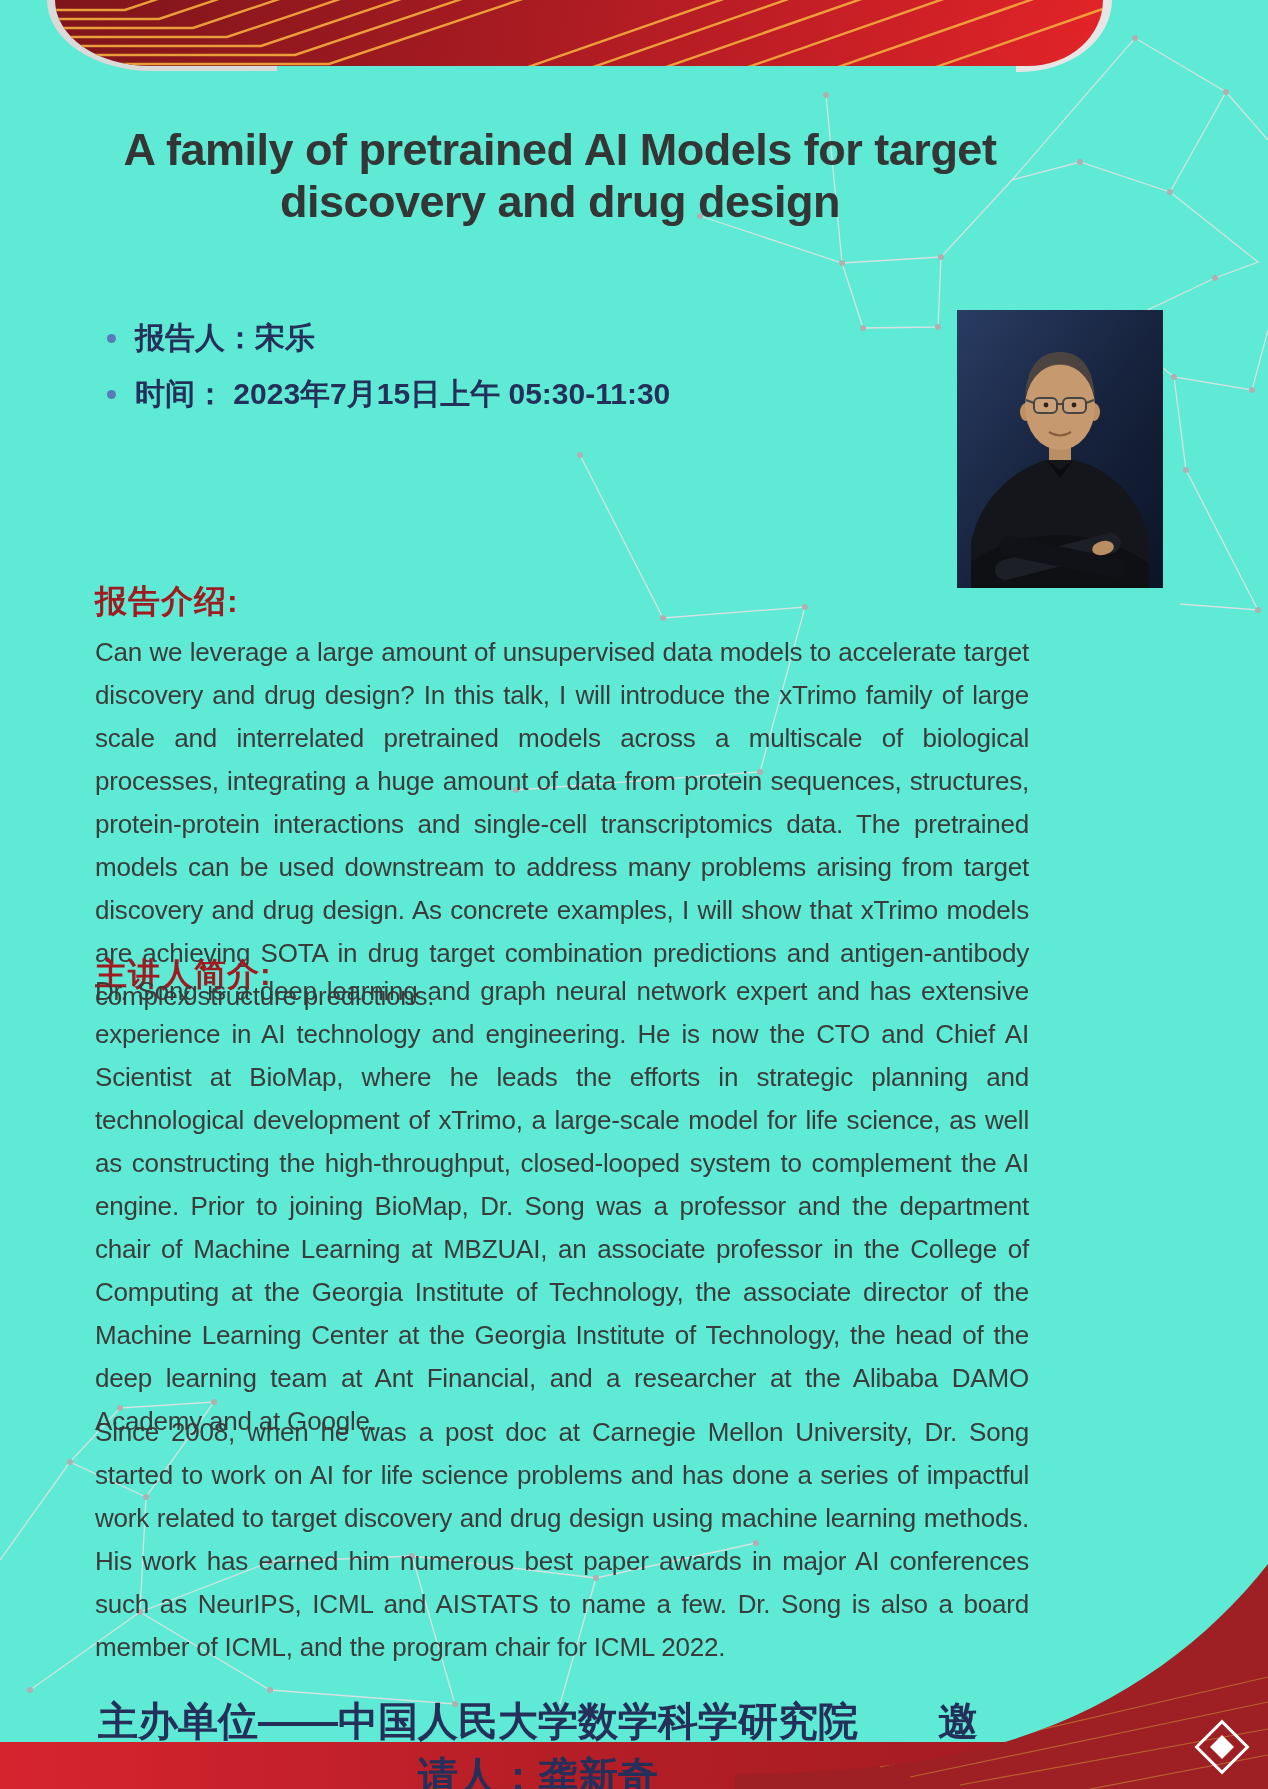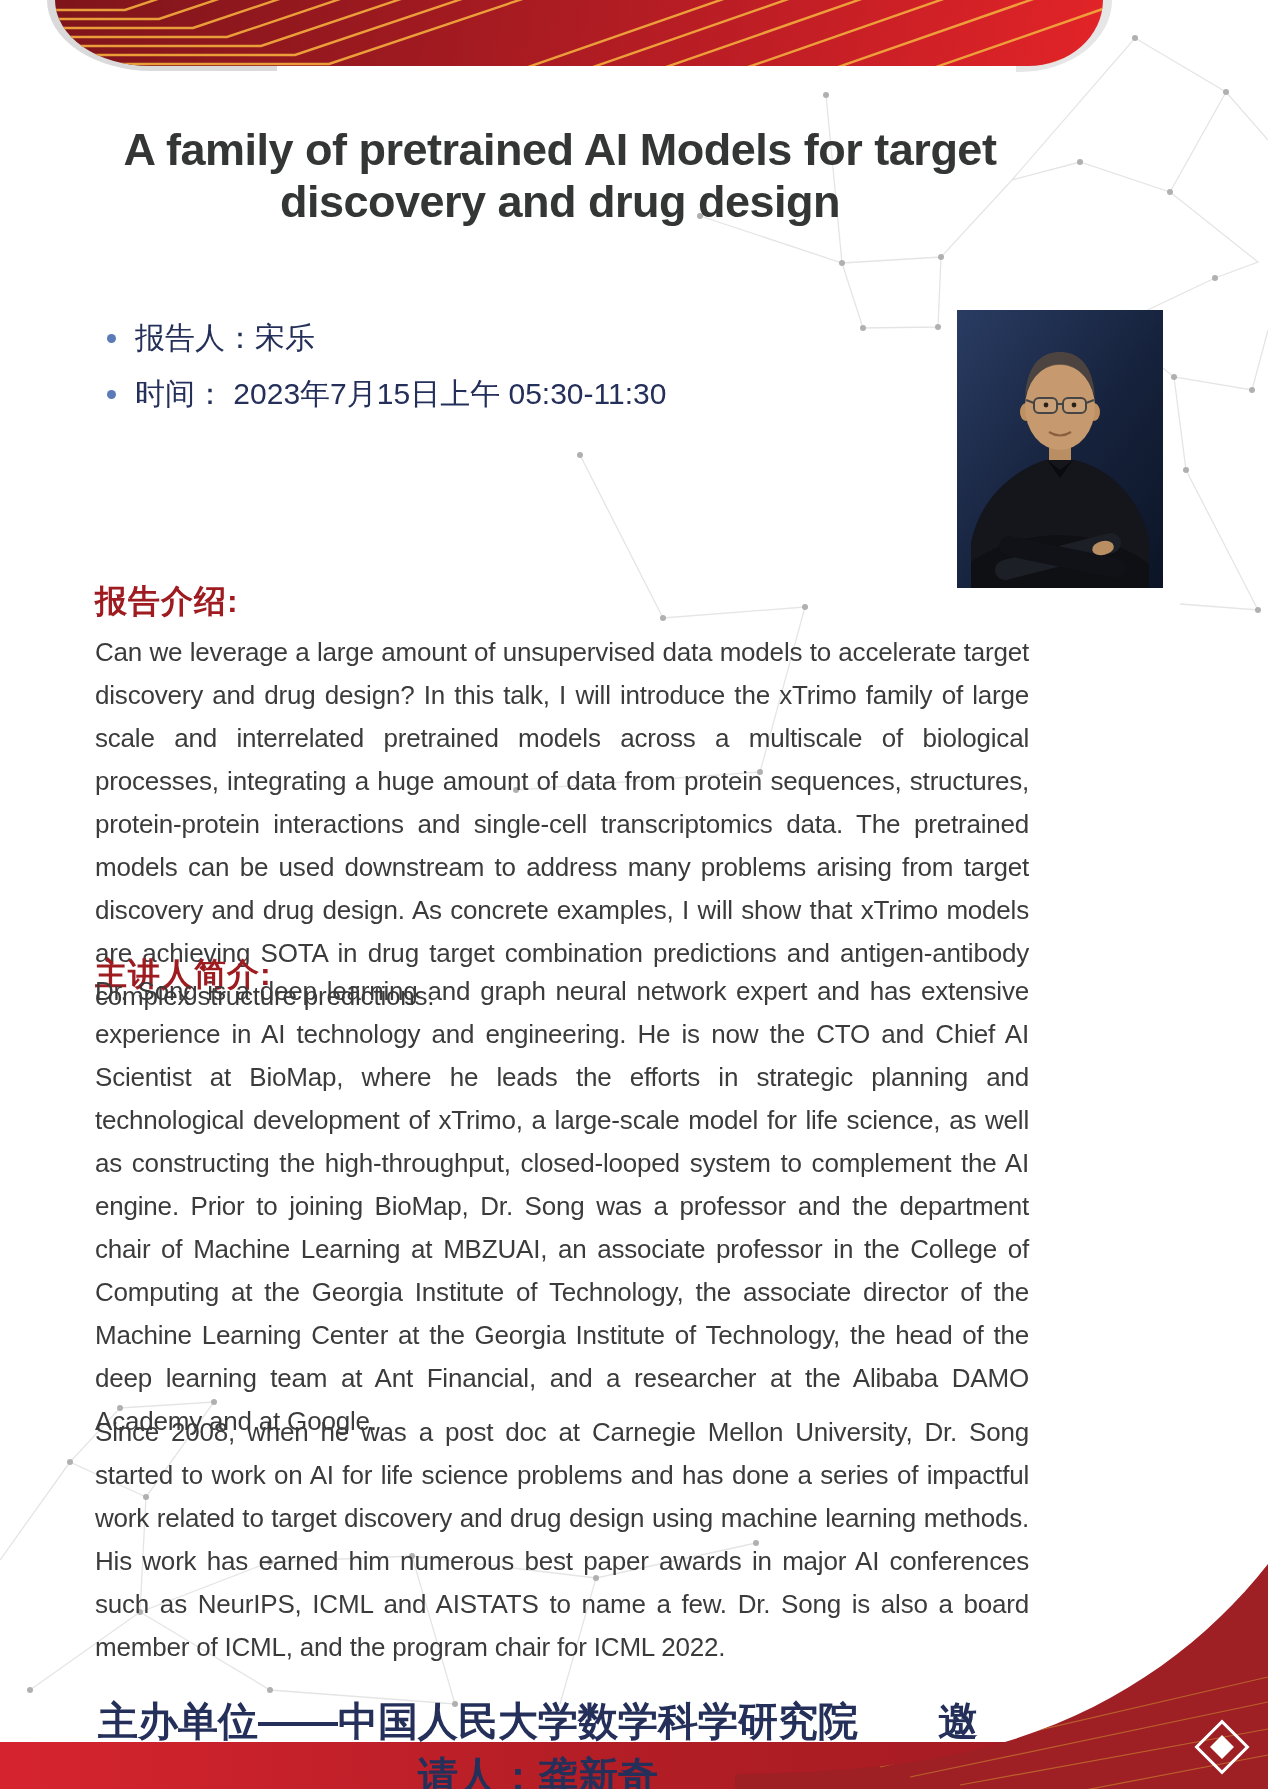--- a/index.html
+++ b/index.html
@@ -1,18 +1,18 @@
 <!DOCTYPE html>
 <html style="--accent-red: #9e1b20; --navy-text: #25305a; --bullet-blue: #5a7ab8; --title-text: #333634; --body-text: #3b3b3b; --gold: #f0a63c; --band-dark: #7e151b; --band-bright: #e22428; --bar-left: #d6242f; --bar-right: #9e1a20; --swoosh-red: #9e2025; --mesh-line: #e2e2e2; --mesh-dot: #b0b0b0; --photo-bg: #16223c;"><head>
 <meta charset="utf-8">
 <style>
   html,body{margin:0;padding:0;background:#888;}
   .page{
     position:relative;width:1268px;height:1789px;margin:0 auto;
-    background:#ffffff;overflow:hidden;
+    background:#5eead4;overflow:hidden;
     font-family:"Liberation Sans","DejaVu Sans",sans-serif;
   }
   
   .band-shadow-left{
     position:absolute;left:47px;top:0;width:230px;height:71px;z-index:2;
     background:#dadada;border-radius:0 0 0 105px / 0 0 0 71px;
   }
   .band-shadow-right{
     position:absolute;left:1016px;top:0;width:96px;height:72px;z-index:2;
     background:#e6e6e6;border-radius:0 0 92px 0 / 0 0 72px 0;
@@ -27,21 +27,21 @@
   
   .mesh{position:absolute;left:0;top:0;width:1268px;height:1789px;z-index:1;pointer-events:none;}
   
   .page-title{
     position:absolute;left:95px;top:124px;width:930px;z-index:4;
     text-align:center;font-weight:700;font-size:45px;line-height:52px;
     color:var(--title-text,#333634);letter-spacing:-0.5px;
   }
   
   .details{position:absolute;left:107px;top:318px;width:720px;z-index:4;display:flex;flex-direction:column;gap:17px;}
-  .detail-row{display:flex;align-items:center;font-size:30px;font-weight:400;color:var(--navy-text,#25305a);line-height:39px;}
+  .detail-row{display:flex;align-items:center;font-size:30px;font-weight:700;color:var(--navy-text,#25305a);line-height:39px;}
   .dot{flex:0 0 auto;width:9px;height:9px;border-radius:50%;background:var(--bullet-blue,#5a7ab8);margin-right:19px;margin-top:2px;}
   
   .speaker-photo{position:absolute;left:957px;top:310px;width:206px;height:278px;z-index:4;overflow:hidden;}
   .speaker-photo svg{display:block;width:100%;height:100%;}
   
   .sec-heading{
     position:absolute;left:95px;width:930px;z-index:4;
     font-size:32px;font-weight:700;color:var(--accent-red,#9e1b20);letter-spacing:1px;
   }
   .h-talk{top:580px;}

